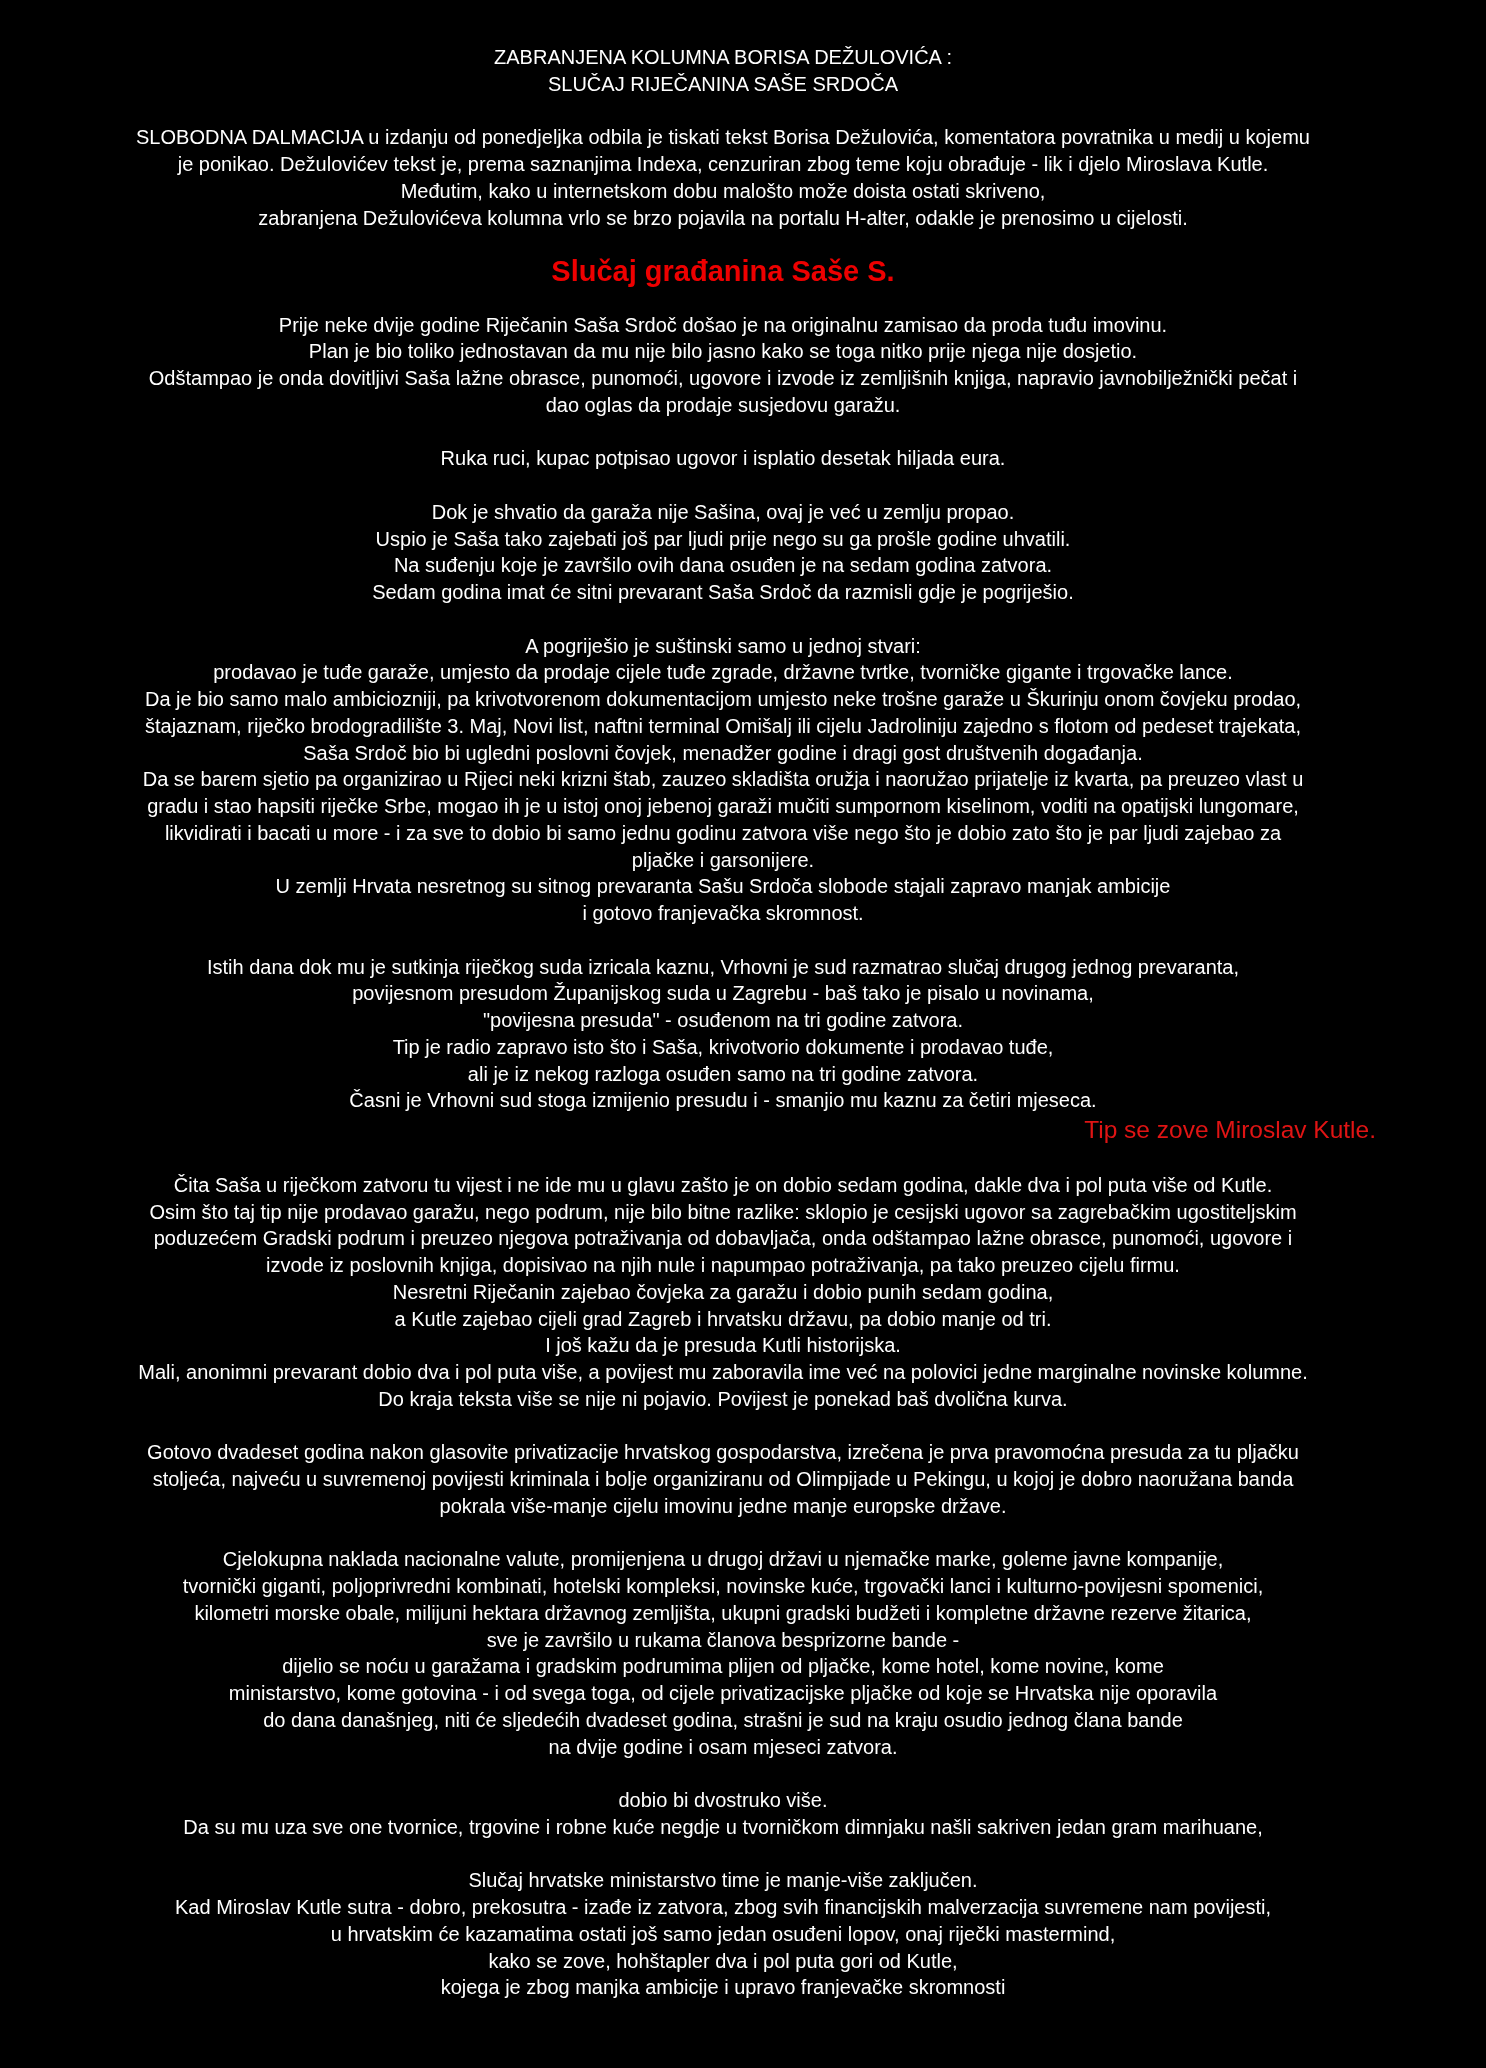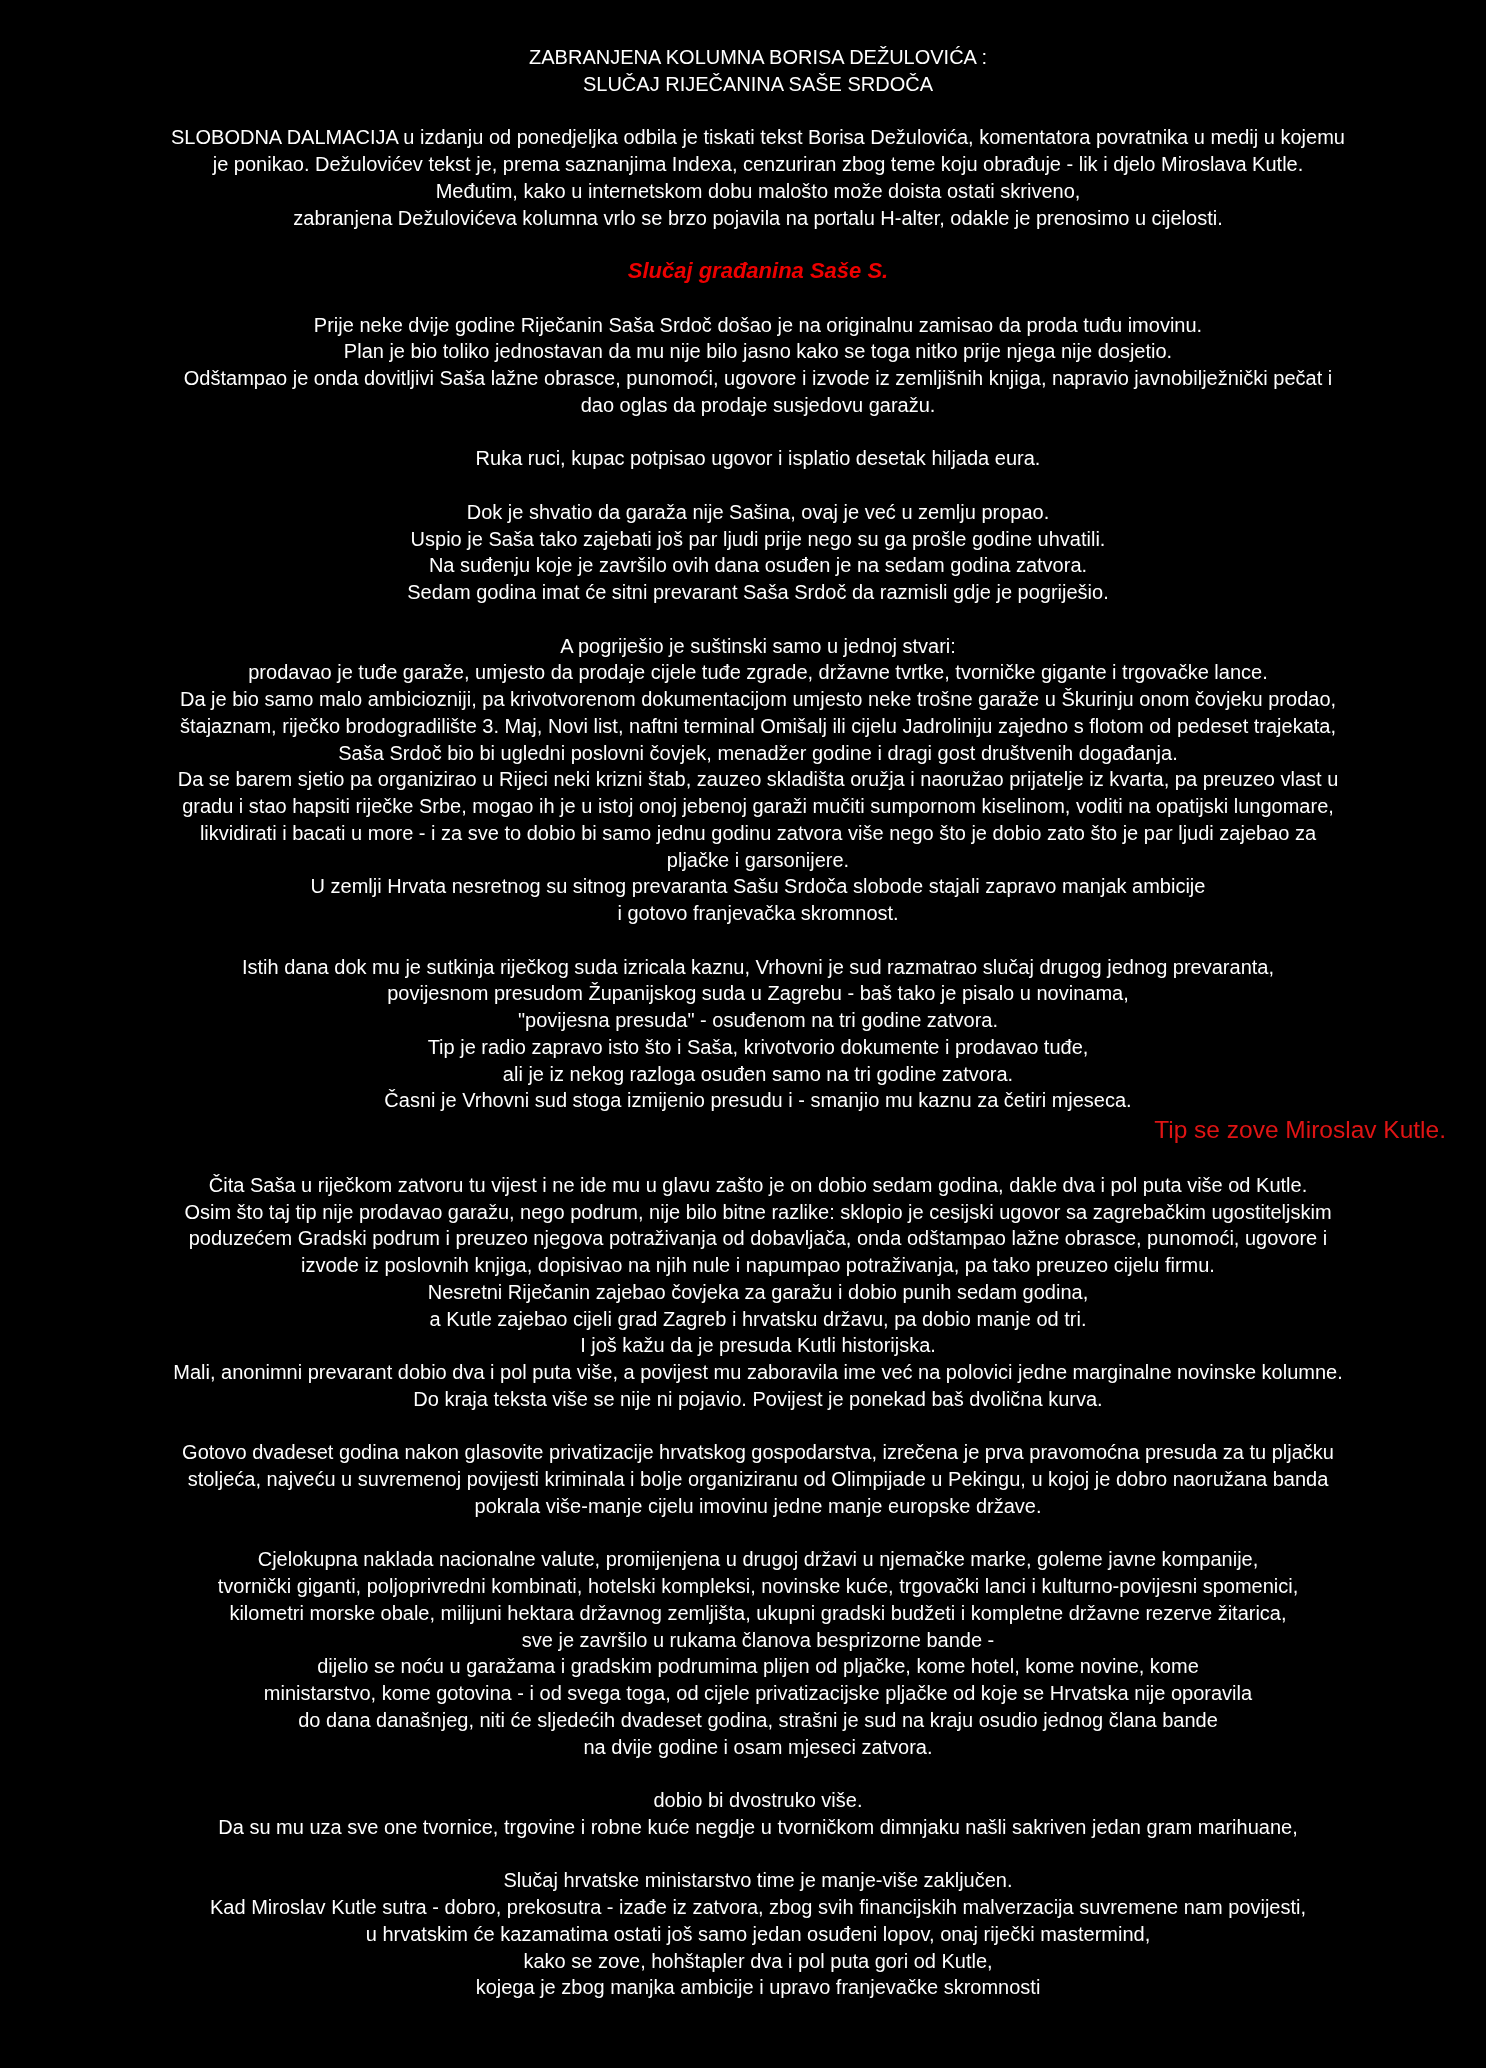--- a/index.html
+++ b/index.html
@@ -8,35 +8,34 @@
     background: #000000;
   }
   body {
     width: 1486px;
     height: 2068px;
     overflow: hidden;
   }
   .article {
     box-sizing: border-box;
     width: 100%;
-    padding: 44px 40px 0 70px;
+    padding: 44px 110px 0 70px;
     text-align: center;
     font-family: "Liberation Sans", "DejaVu Sans", sans-serif;
     font-size: 20px;
     line-height: 26.75px;
     color: var(--fg, #ffffff);
   }
   .block { margin: 0; }
   .line { white-space: nowrap; }
   .spacer { height: 26.75px; }
   .block.red-heading .line {
     color: var(--red1, #ee0000);
     font-weight: 700;
-    font-size: 22px;
-    font-style: italic;
+    font-size: 29px;
   }
   .block.red-line .line {
     color: var(--red2, #e01414);
     font-size: 24.5px;
     line-height: 31px;
     text-align: right;
   }
 </style>
 </head>
 <body style="background: rgb(0, 0, 0);">

